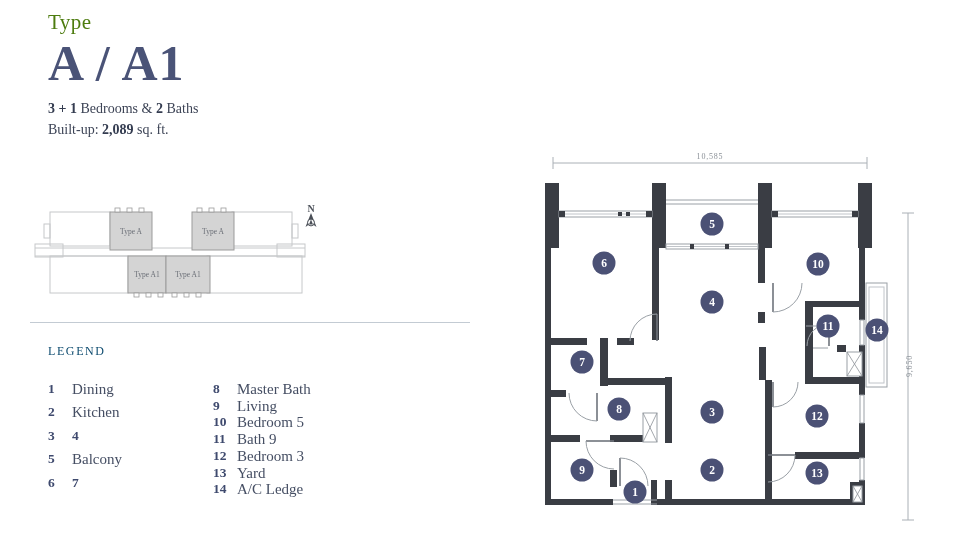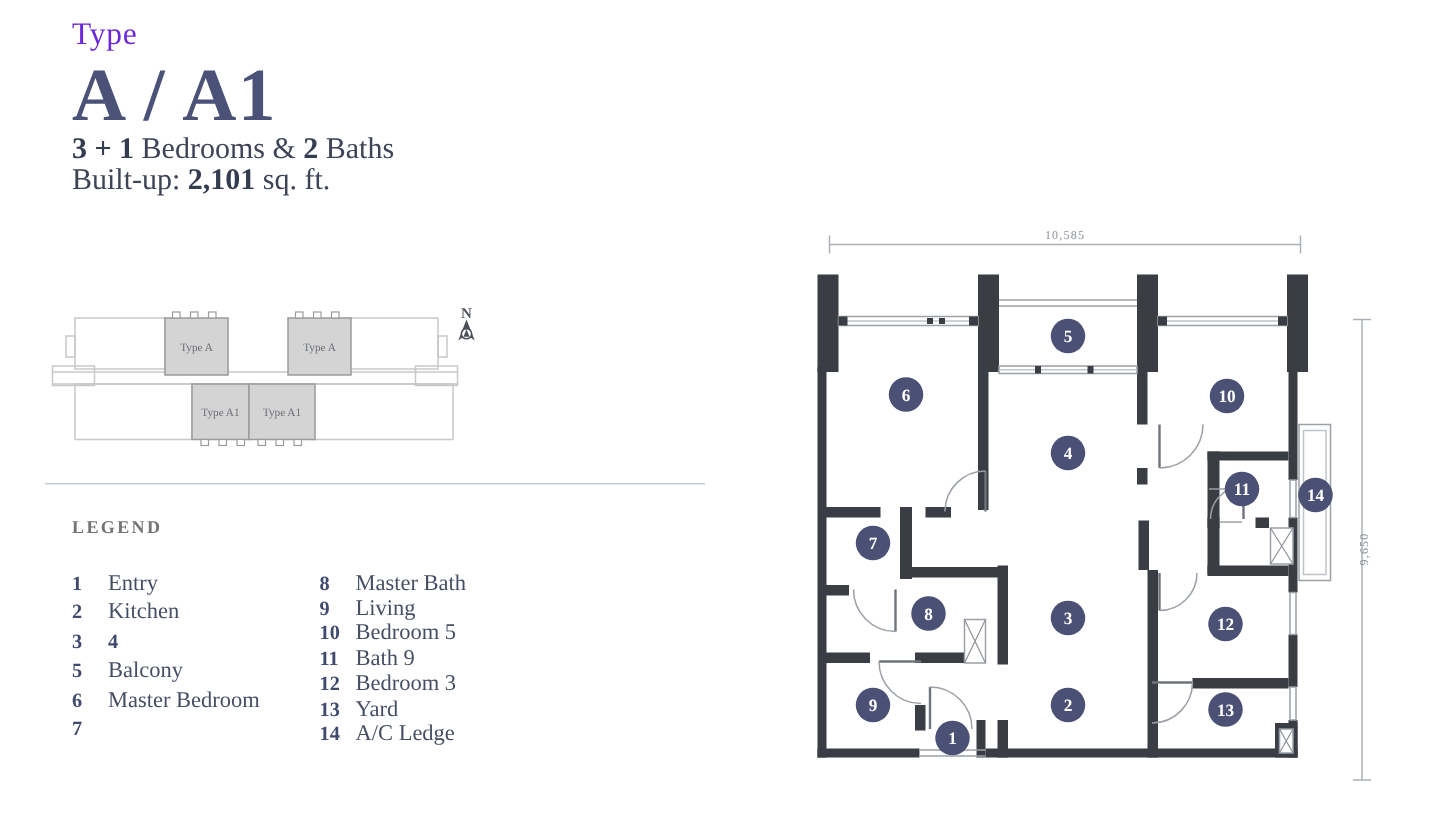--- a/index.html
+++ b/index.html
@@ -2,34 +2,34 @@
 <html><head>
 <meta charset="utf-8">
 <style>
   * { margin:0; padding:0; box-sizing:border-box; }
   html,body { width:956px; height:547px; background:#ffffff; overflow:hidden;
     font-family:"Liberation Serif", serif; }
   .page { position:relative; width:956px; height:547px; background:#fff; }
 
   
   .header { position:absolute; left:48px; top:10px; width:470px; }
-  .type-label { font-size:21px; color:#6d28d9; letter-spacing:.5px; }
+  .type-label { font-size:21px; color:#4d7c0f; letter-spacing:.5px; }
   .page-title { font-size:50px; font-weight:bold; color:#4a5377; letter-spacing:1px; line-height:52px; margin-top:2px; }
-  .specs { margin-top:0; font-size:20px; color:#3d4456; line-height:20.5px; }
+  .specs { margin-top:10px; font-size:14px; color:#3d4456; line-height:20.5px; }
   .specs b { font-weight:bold; color:#343c50; }
 
   
   .site-plan { position:absolute; left:30px; top:198px; }
 
   
   .divider { position:absolute; left:30px; top:322px; width:440px; height:1px; background:#c3cbd3; }
 
   
   .legend { position:absolute; left:48px; top:344px; width:440px; }
-  .legend-title { font-size:12px; font-weight:bold; letter-spacing:1.6px; color:#737373; }
+  .legend-title { font-size:12px; font-weight:normal; letter-spacing:1.6px; color:#0c4a6e; }
   .legend-cols { display:flex; margin-top:22px; }
   .legend-col { display:grid; grid-template-columns:22px auto; column-gap:2px; row-gap:0;
      font-size:15px; line-height:16.7px; color:#454e63; }
   .legend-col.c1 { width:165px; }
   .lnum { font-weight:bold; font-size:13.5px; color:#3f4a6e; }
   .llabel { }
 
   
   .floor-plan { position:absolute; left:520px; top:140px; }
 
@@ -54,21 +54,21 @@
 </head>
 <body>
 
 <div class="page">
 
   <div class="header">
     <div class="type-label">Type</div>
     <div class="page-title">A / A1</div>
     <div class="specs">
       <div><b>3 + 1</b><span> Bedrooms &amp; </span><b>2</b><span> Baths</span></div>
-      <div><span>Built-up: </span><b>2,101</b><span> sq. ft.</span></div>
+      <div><span>Built-up: </span><b>2,089</b><span> sq. ft.</span></div>
     </div>
   </div>
 
   <svg class="site-plan" width="320" height="118" viewBox="0 0 320 118">
 
     <g>
       <rect class="sp-outline" x="20" y="14" width="60" height="34"></rect>
       <rect class="sp-outline" x="202" y="14" width="60" height="34"></rect>
       <rect class="sp-outline" x="20" y="58" width="78" height="37"></rect>
       <rect class="sp-outline" x="177" y="58" width="95" height="37"></rect>
@@ -113,29 +113,28 @@
     </g>
   </svg>
 
   <div class="divider"></div>
 
   <div class="legend">
     <div class="legend-title">LEGEND</div>
     <div class="legend-cols">
       <div class="legend-col c1">
           <span class="lnum">1</span>
-          <span class="llabel">Entry</span>
+          <span class="llabel">Dining</span>
           <span class="lnum">2</span>
           <span class="llabel">Kitchen</span>
           <span class="lnum">3</span>
           <span class="lnum">4</span>
           <span class="lnum">5</span>
           <span class="llabel">Balcony</span>
           <span class="lnum">6</span>
-          <span class="llabel">Master Bedroom</span>
           <span class="lnum">7</span>
         </div>
       <div class="legend-col c2">
           <span class="lnum">8</span>
           <span class="llabel">Master Bath</span>
           <span class="lnum">9</span>
           <span class="llabel">Living</span>
           <span class="lnum">10</span>
           <span class="llabel">Bedroom 5</span>
           <span class="lnum">11</span>

